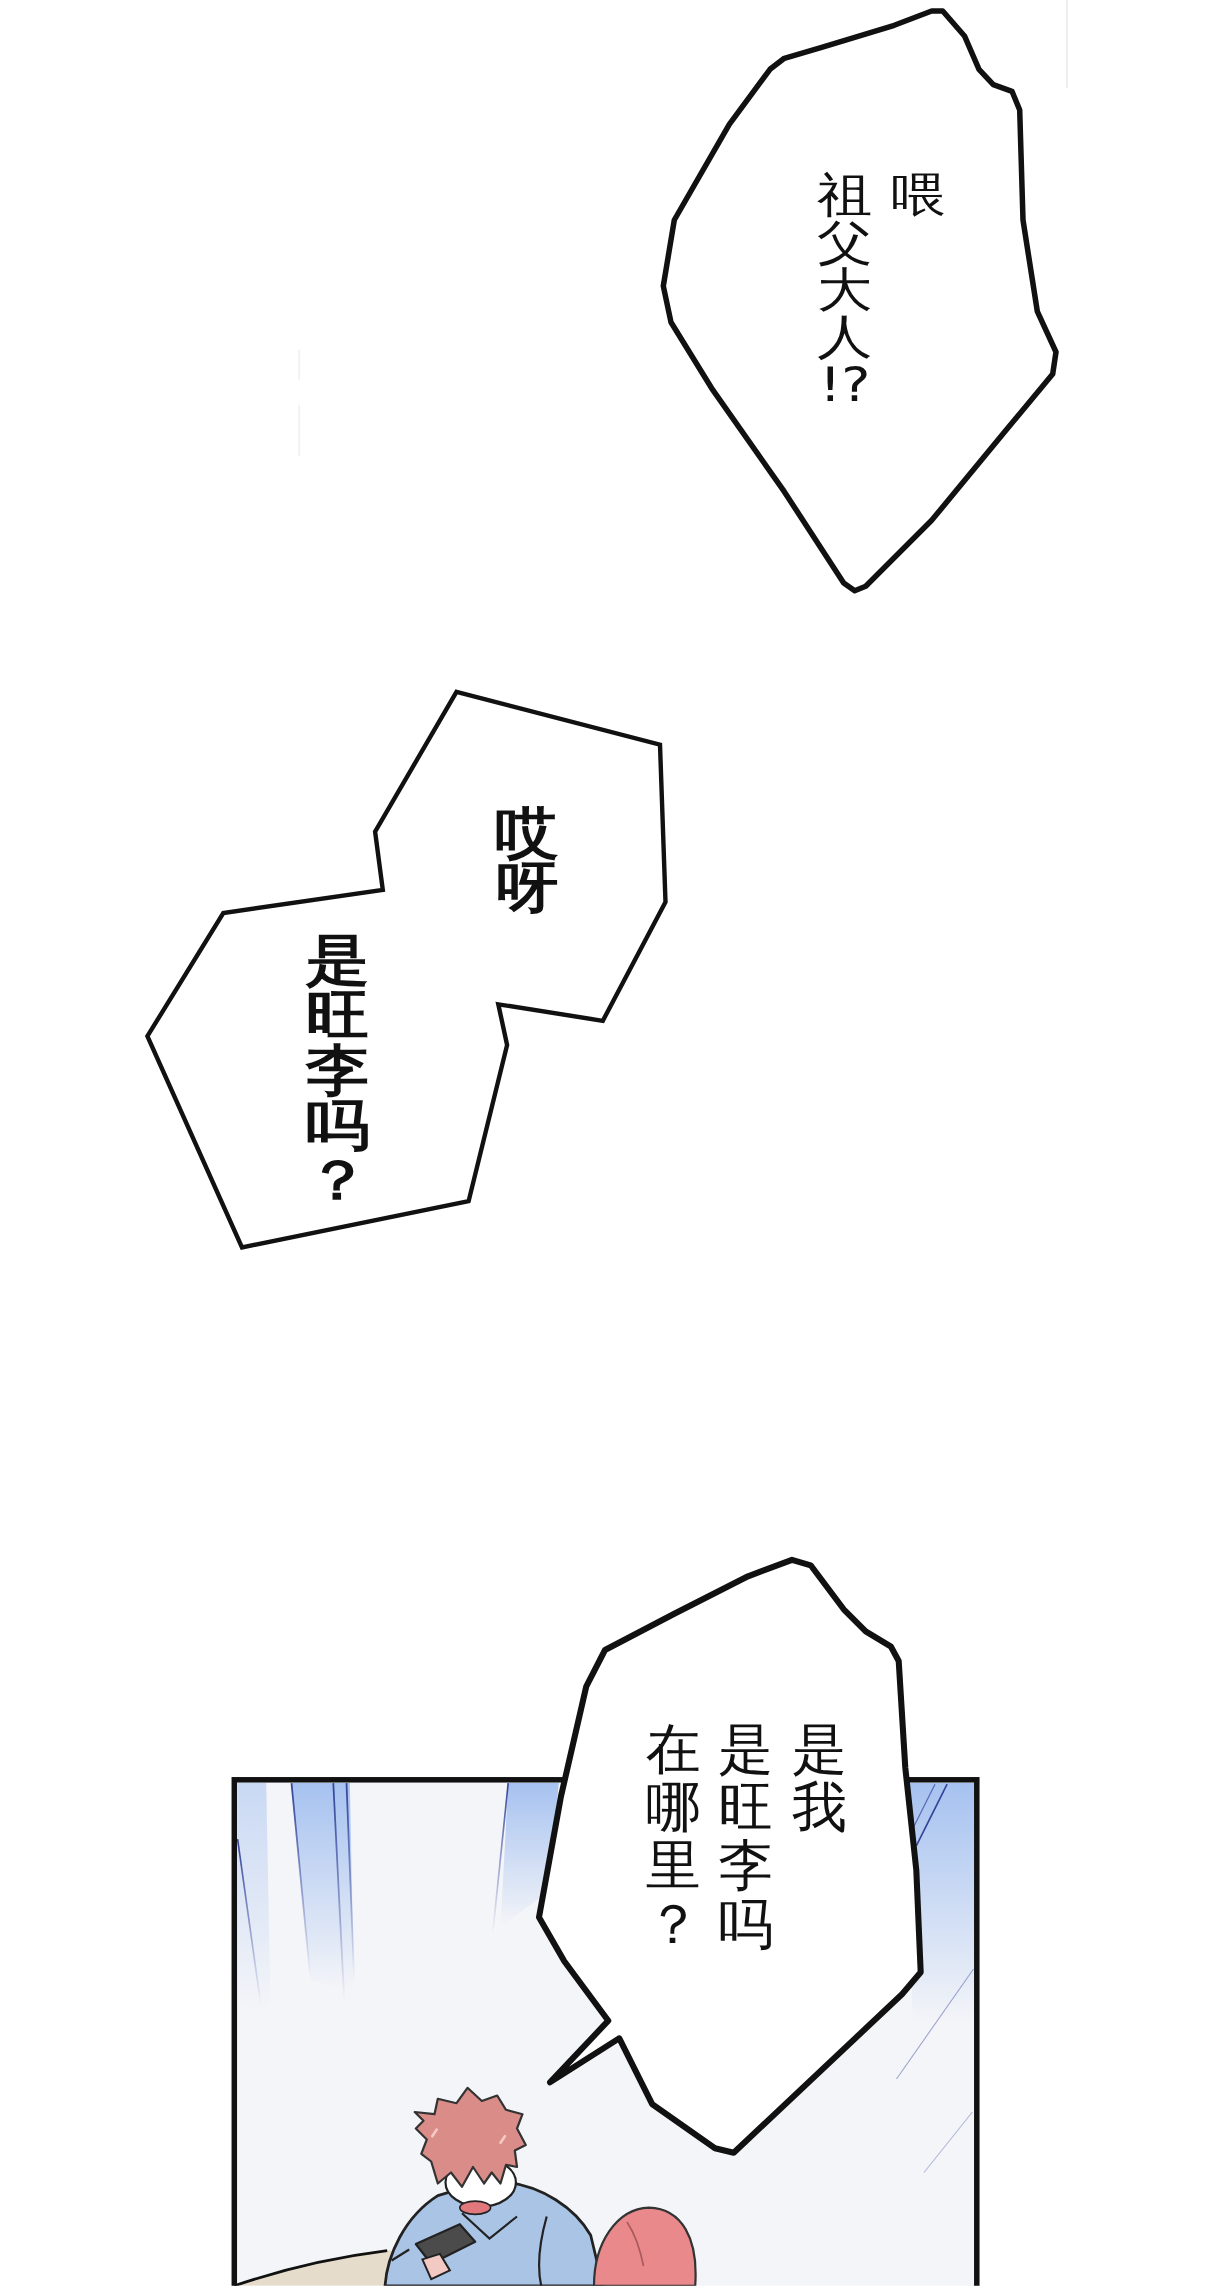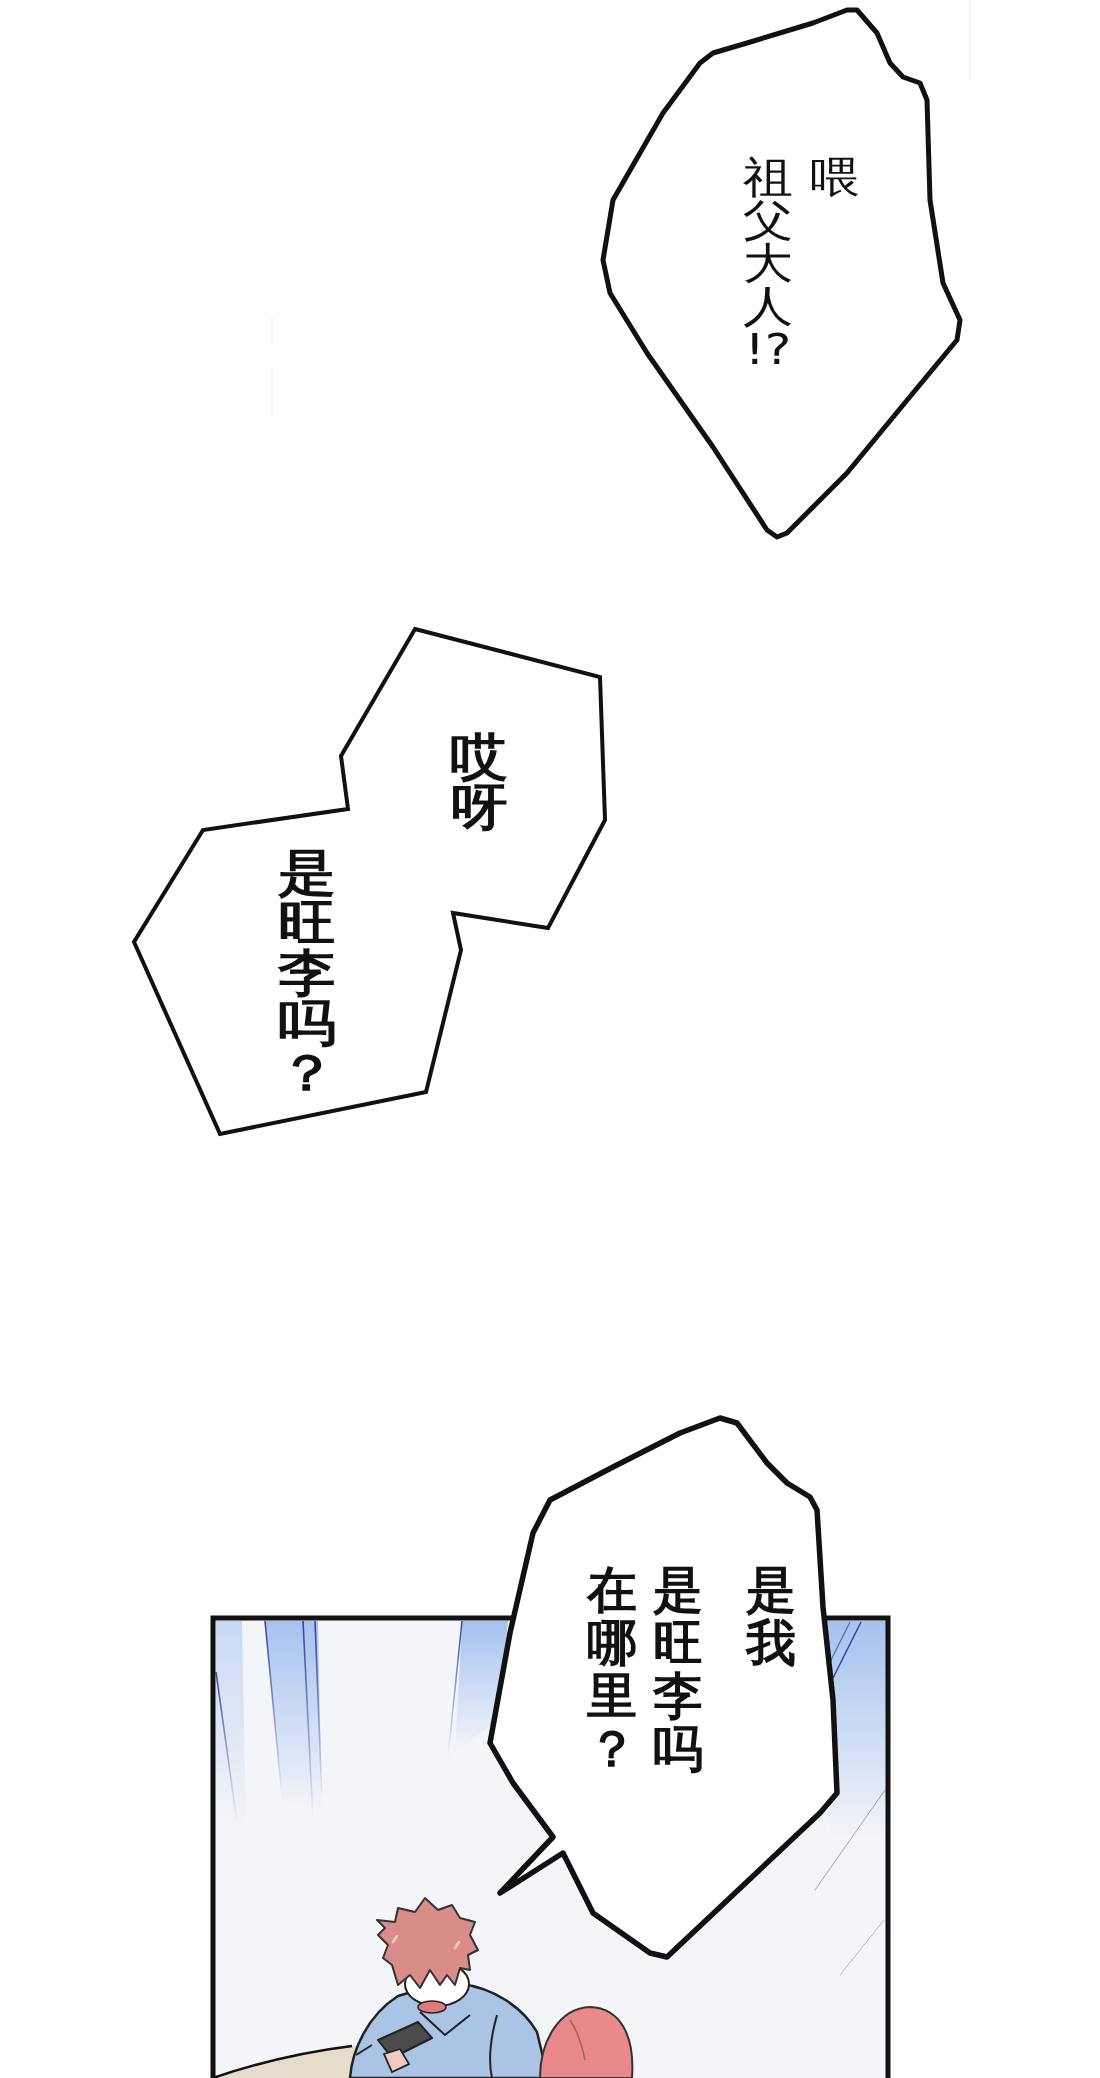--- a/index.html
+++ b/index.html
@@ -12,27 +12,27 @@
     text-align: center;
     word-break: break-all;
     line-break: anywhere;
     white-space: normal;
   }
   
   .b1 { font-size: 50px; line-height: 50px; width: 52px; transform: scaleY(0.86); transform-origin: top left; font-weight: 400; }
   
   .b2 { font-size: 58px; line-height: 58px; width: 60px; transform: scaleY(0.86); transform-origin: top left; font-weight: 900; }
   
-  .b3 { font-size: 50px; line-height: 53px; width: 52px; font-weight: 700; }
+  .b3 { font-size: 50px; line-height: 53px; width: 52px; font-weight: 400; }
 
   #b1c1 { left: 809px; top: 156px; }
   #b1c2 { left: 742px; top: 156px; }
   #b2c1 { left: 449px; top: 732px; }
   #b2c2 { left: 277px; top: 848px; }
-  #b3c1 { left: 745px; top: 1564px; }
+  #b3c1 { left: 719px; top: 1564px; }
   #b3c2 { left: 652px; top: 1564px; }
   #b3c3 { left: 586px; top: 1564px; }
 </style>
 </head>
 <body>
 
 <svg id="art" viewBox="0 0 1100 2078" xmlns="http://www.w3.org/2000/svg">
   <defs>
     <linearGradient id="fadeBlue" x1="0" y1="0" x2="0" y2="1">
       <stop offset="0" stop-color="var(--sky-blue)" stop-opacity="1"></stop>

